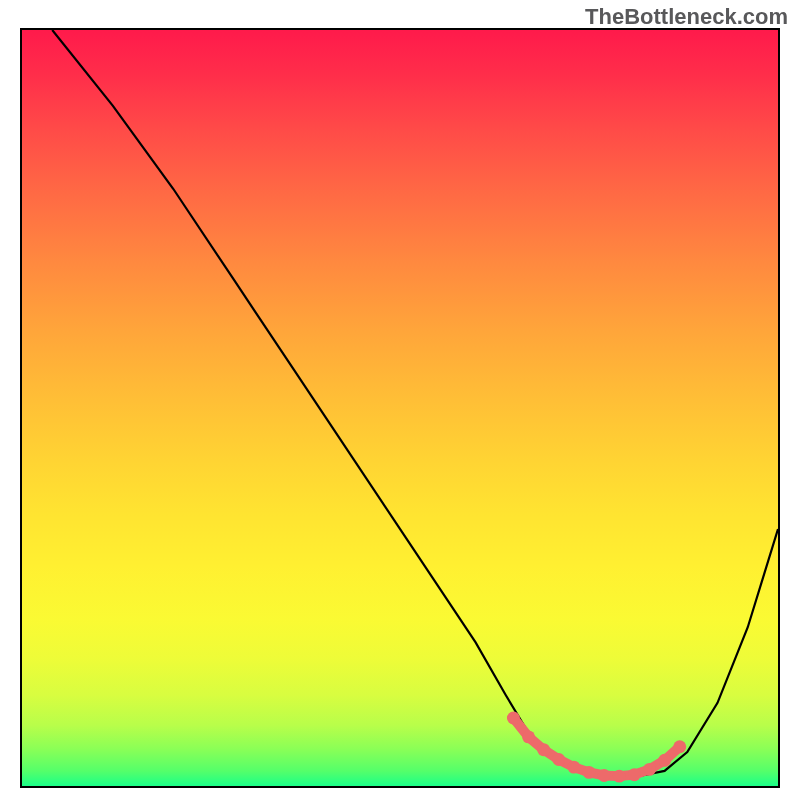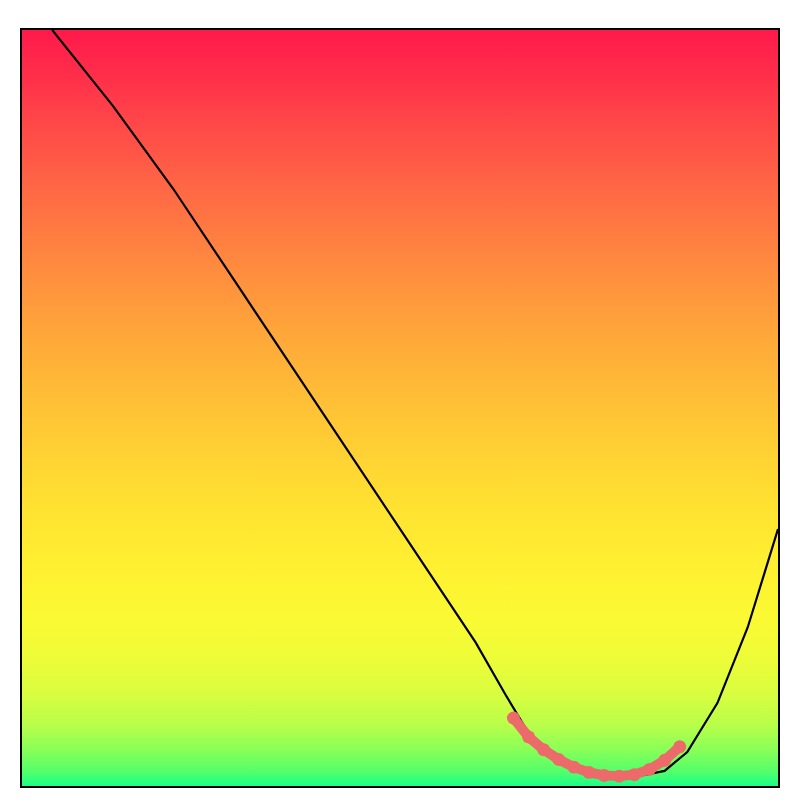--- a/index.html
+++ b/index.html
@@ -55,20 +55,21 @@
     position: absolute;
     inset: 0;
     width: 100%;
     height: 100%;
   }
 </style>
 </head>
 <body>
 
 <div class="chart-container">
+  <div class="watermark">TheBottleneck.com</div>
   <div class="plot-area">
     <div class="gradient-bg"></div>
     <svg class="curve" viewBox="0 0 760 760" preserveAspectRatio="none">
       <path fill="none" stroke="#000" stroke-width="2.2" id="main-path" d="M30.4 0.0 L91.2 76.0 L152.0 159.6 L212.8 250.8 L273.6 342.0 L334.4 433.2 L395.2 524.4 L456.0 615.6 L486.4 668.8 L509.2 706.8 L532.0 729.6 L554.8 743.3 L577.6 748.6 L600.4 750.9 L623.2 749.4 L646.0 744.8 L668.8 725.8 L699.2 676.4 L729.6 600.4 L760.0 501.6 "></path>
       <g id="valley-group">
           <path d="M494.0 691.6 L509.2 710.6 L524.4 723.5 L539.6 733.4 L554.8 741.0 L570.0 746.3 L585.2 749.4 L600.4 750.1 L615.6 748.6 L630.8 743.3 L646.0 734.2 L661.2 720.5 " fill="none" stroke="#ed6a6a" stroke-width="10" stroke-linecap="round" stroke-linejoin="round"></path>
           <circle cx="494.0" cy="691.6" r="6.5" fill="#ed6a6a"></circle>
           <circle cx="509.2" cy="710.6" r="6.5" fill="#ed6a6a"></circle>
           <circle cx="524.4" cy="723.5" r="6.5" fill="#ed6a6a"></circle>
           <circle cx="539.6" cy="733.4" r="6.5" fill="#ed6a6a"></circle>

